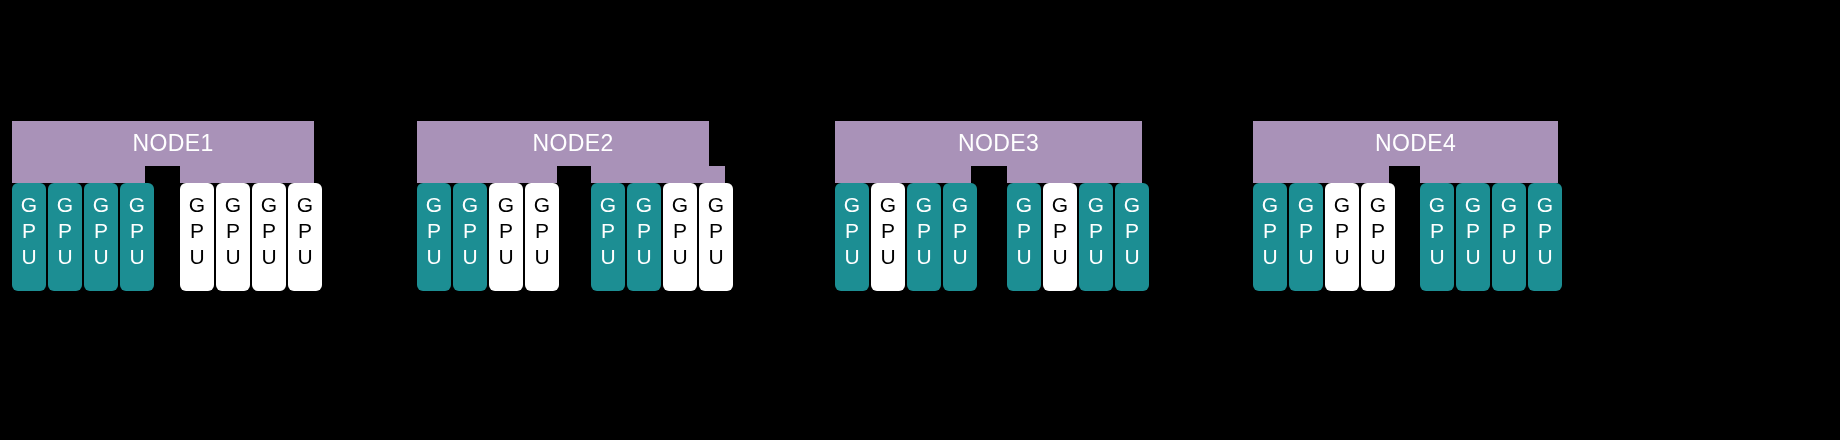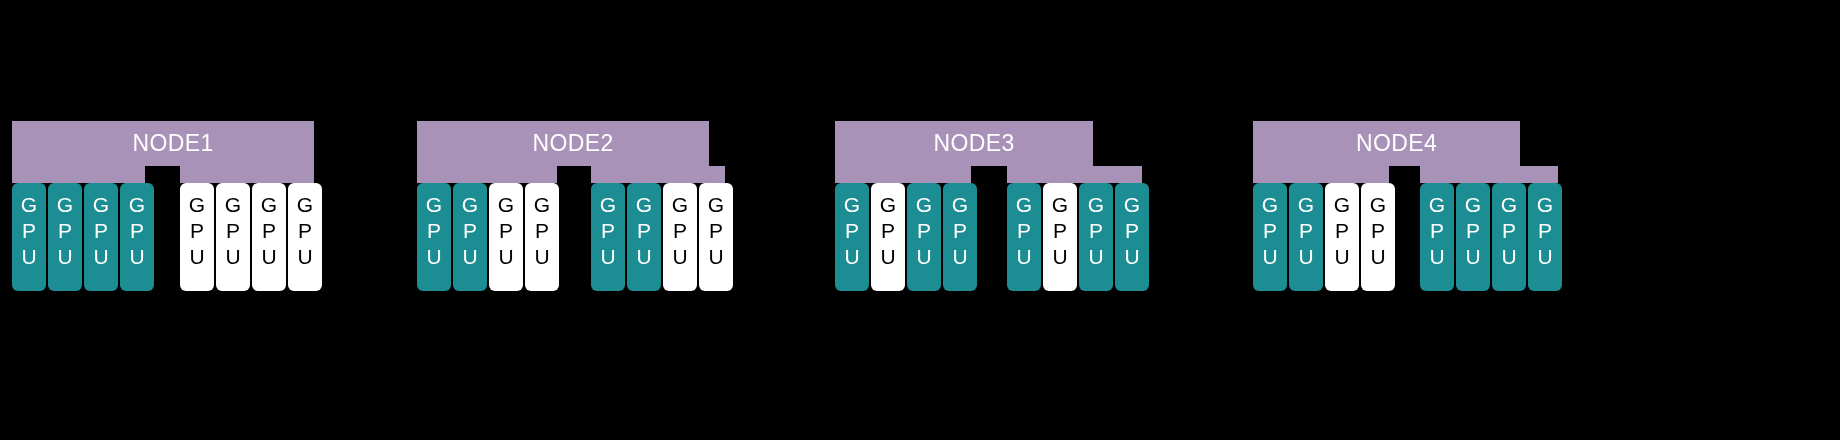--- a/index.html
+++ b/index.html
@@ -212,21 +212,21 @@
             <div class="gpu idle" title="GPU">
               <span class="ch">G</span>
               <span class="ch">P</span>
               <span class="ch">U</span>
             </div>
           </div>
         </div>
       </div>
     </div>
     <div class="node" style="left: 835px; width: 307px;">
-      <div class="node-header" style="width: 258px;">NODE3</div>
+      <div class="node-header" style="width: 307px;">NODE3</div>
       <div class="groups" style="width: 307px;">
         <div class="group" style="left: 0px; width: 136px;">
           <div class="group-bar" style="width: 136px; background: rgb(169, 146, 184);"></div>
           <div class="gpus">
             <div class="gpu active" title="GPU">
               <span class="ch">G</span>
               <span class="ch">P</span>
               <span class="ch">U</span>
             </div>
             <div class="gpu idle" title="GPU">
@@ -267,21 +267,21 @@
             <div class="gpu active" title="GPU">
               <span class="ch">G</span>
               <span class="ch">P</span>
               <span class="ch">U</span>
             </div>
           </div>
         </div>
       </div>
     </div>
     <div class="node" style="left: 1253px; width: 305px;">
-      <div class="node-header" style="width: 267px;">NODE4</div>
+      <div class="node-header" style="width: 305px;">NODE4</div>
       <div class="groups" style="width: 305px;">
         <div class="group" style="left: 0px; width: 136px;">
           <div class="group-bar" style="width: 136px; background: rgb(169, 146, 184);"></div>
           <div class="gpus">
             <div class="gpu active" title="GPU">
               <span class="ch">G</span>
               <span class="ch">P</span>
               <span class="ch">U</span>
             </div>
             <div class="gpu active" title="GPU">

